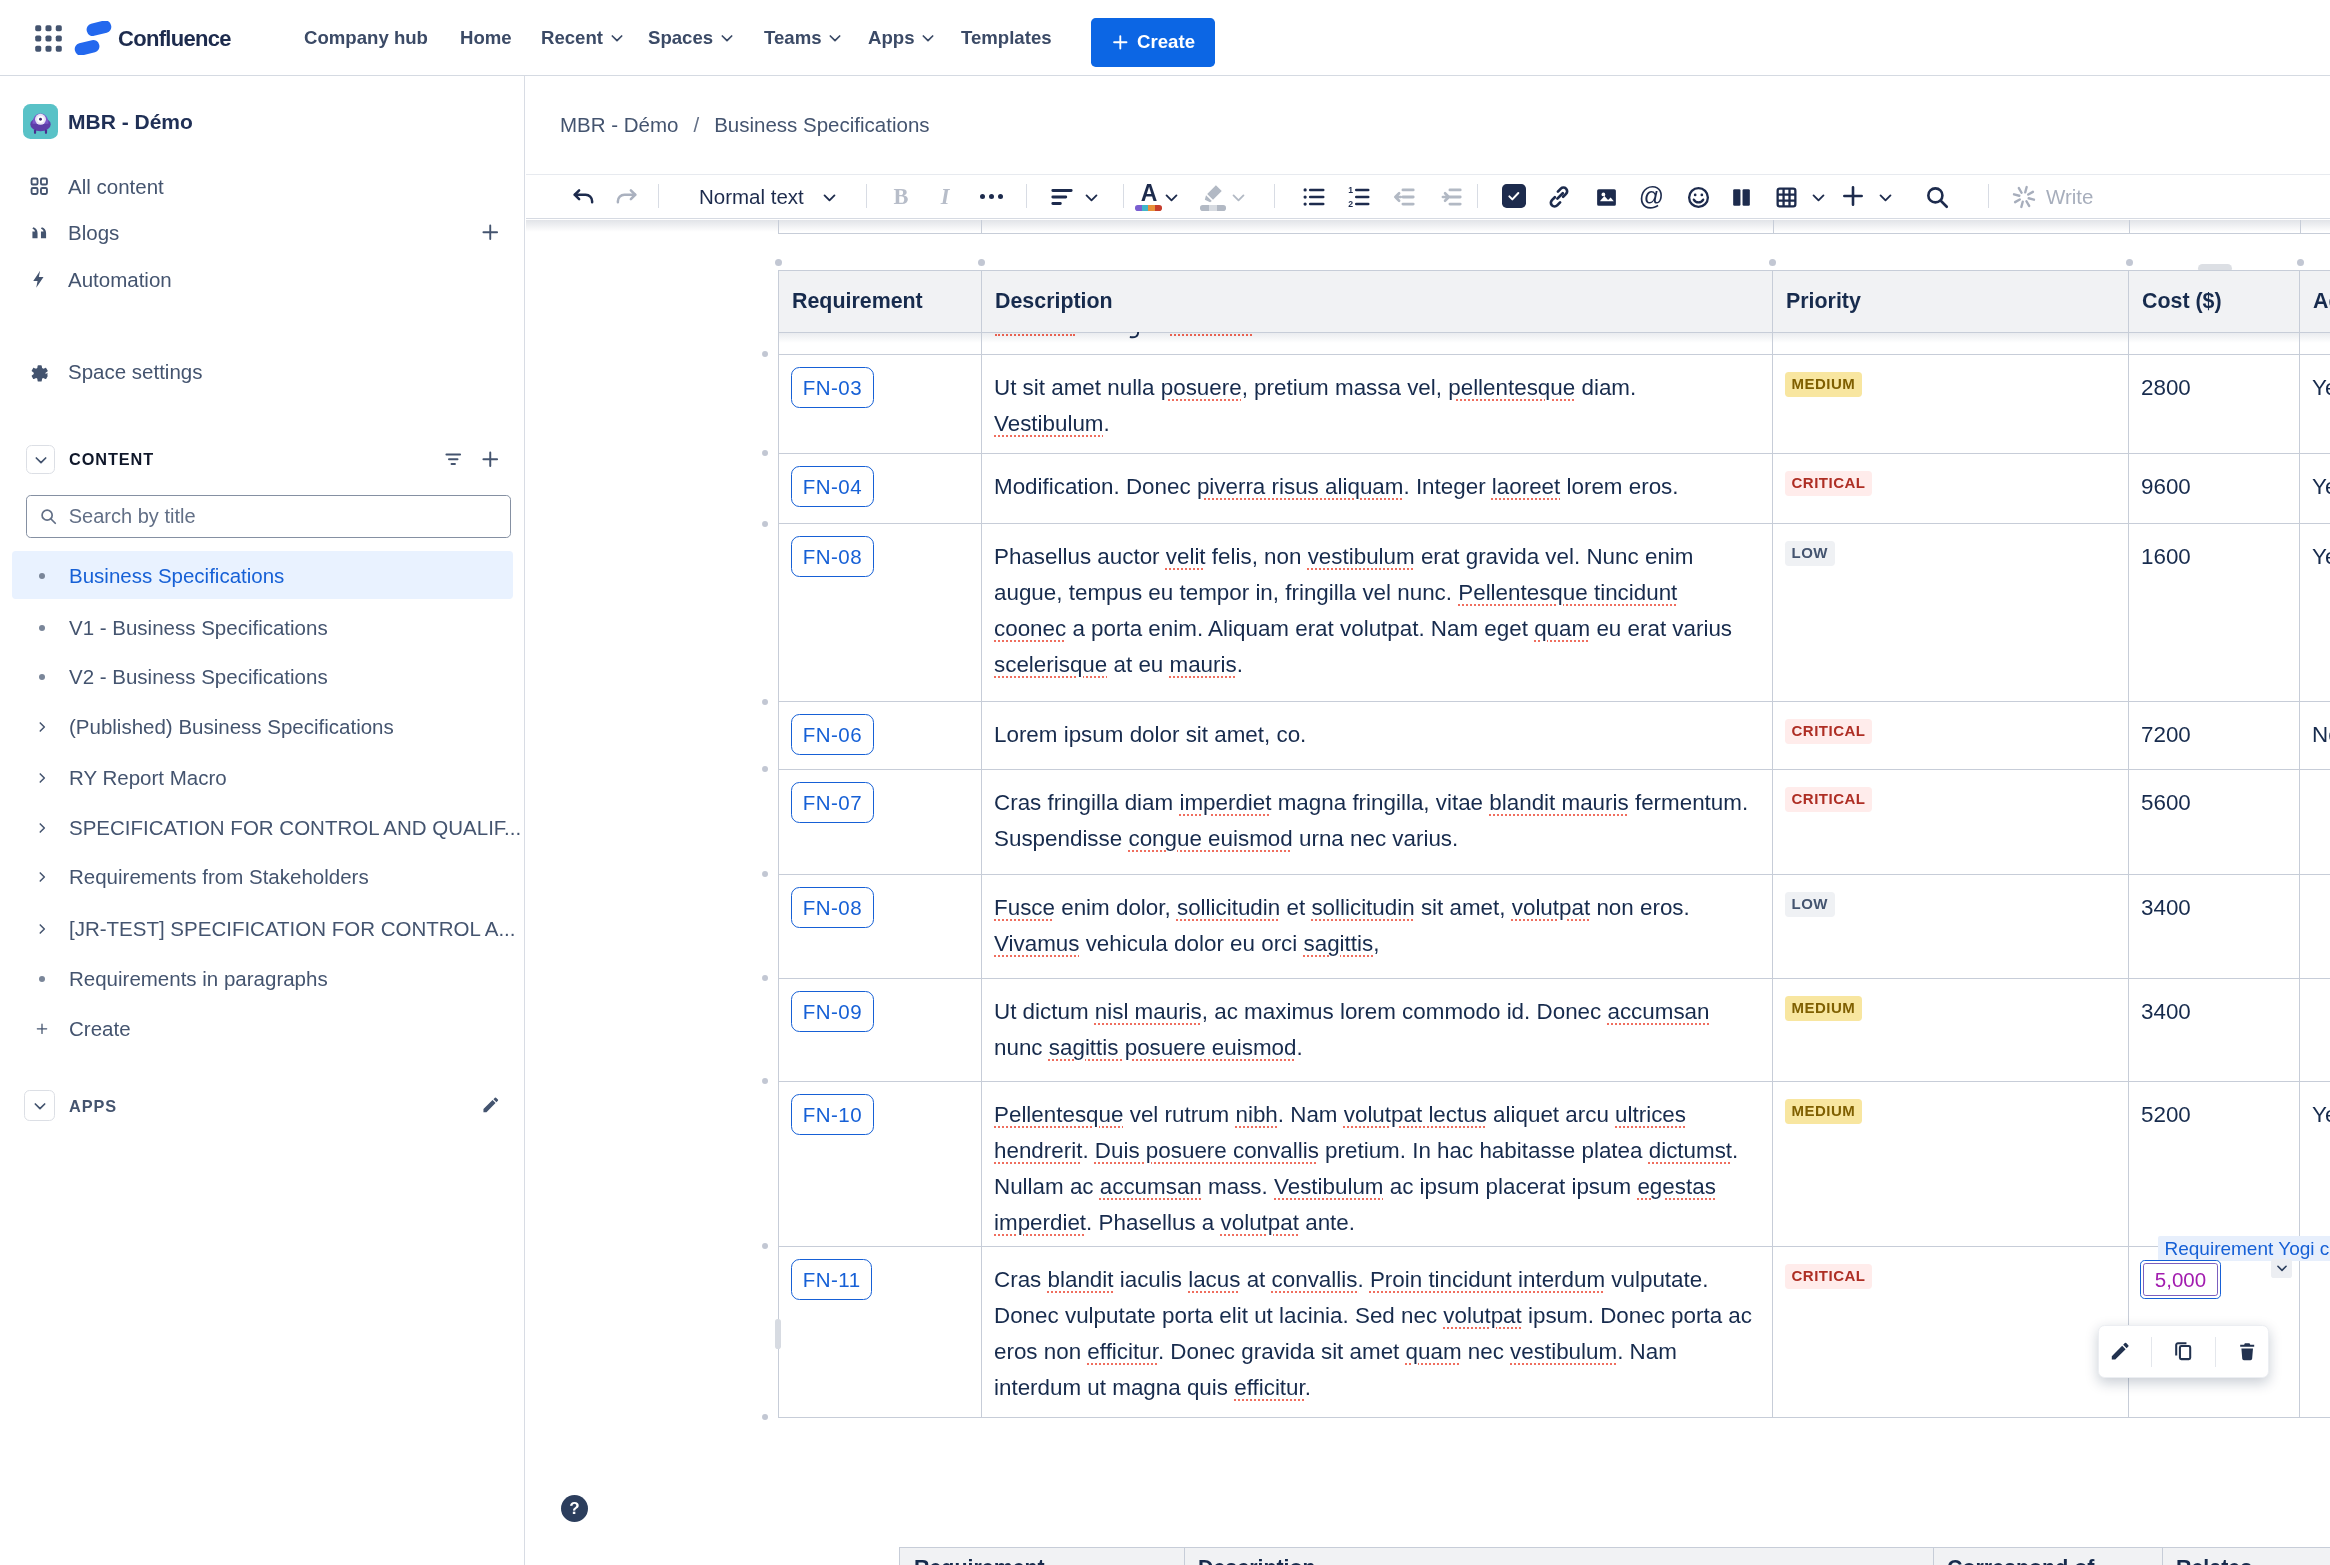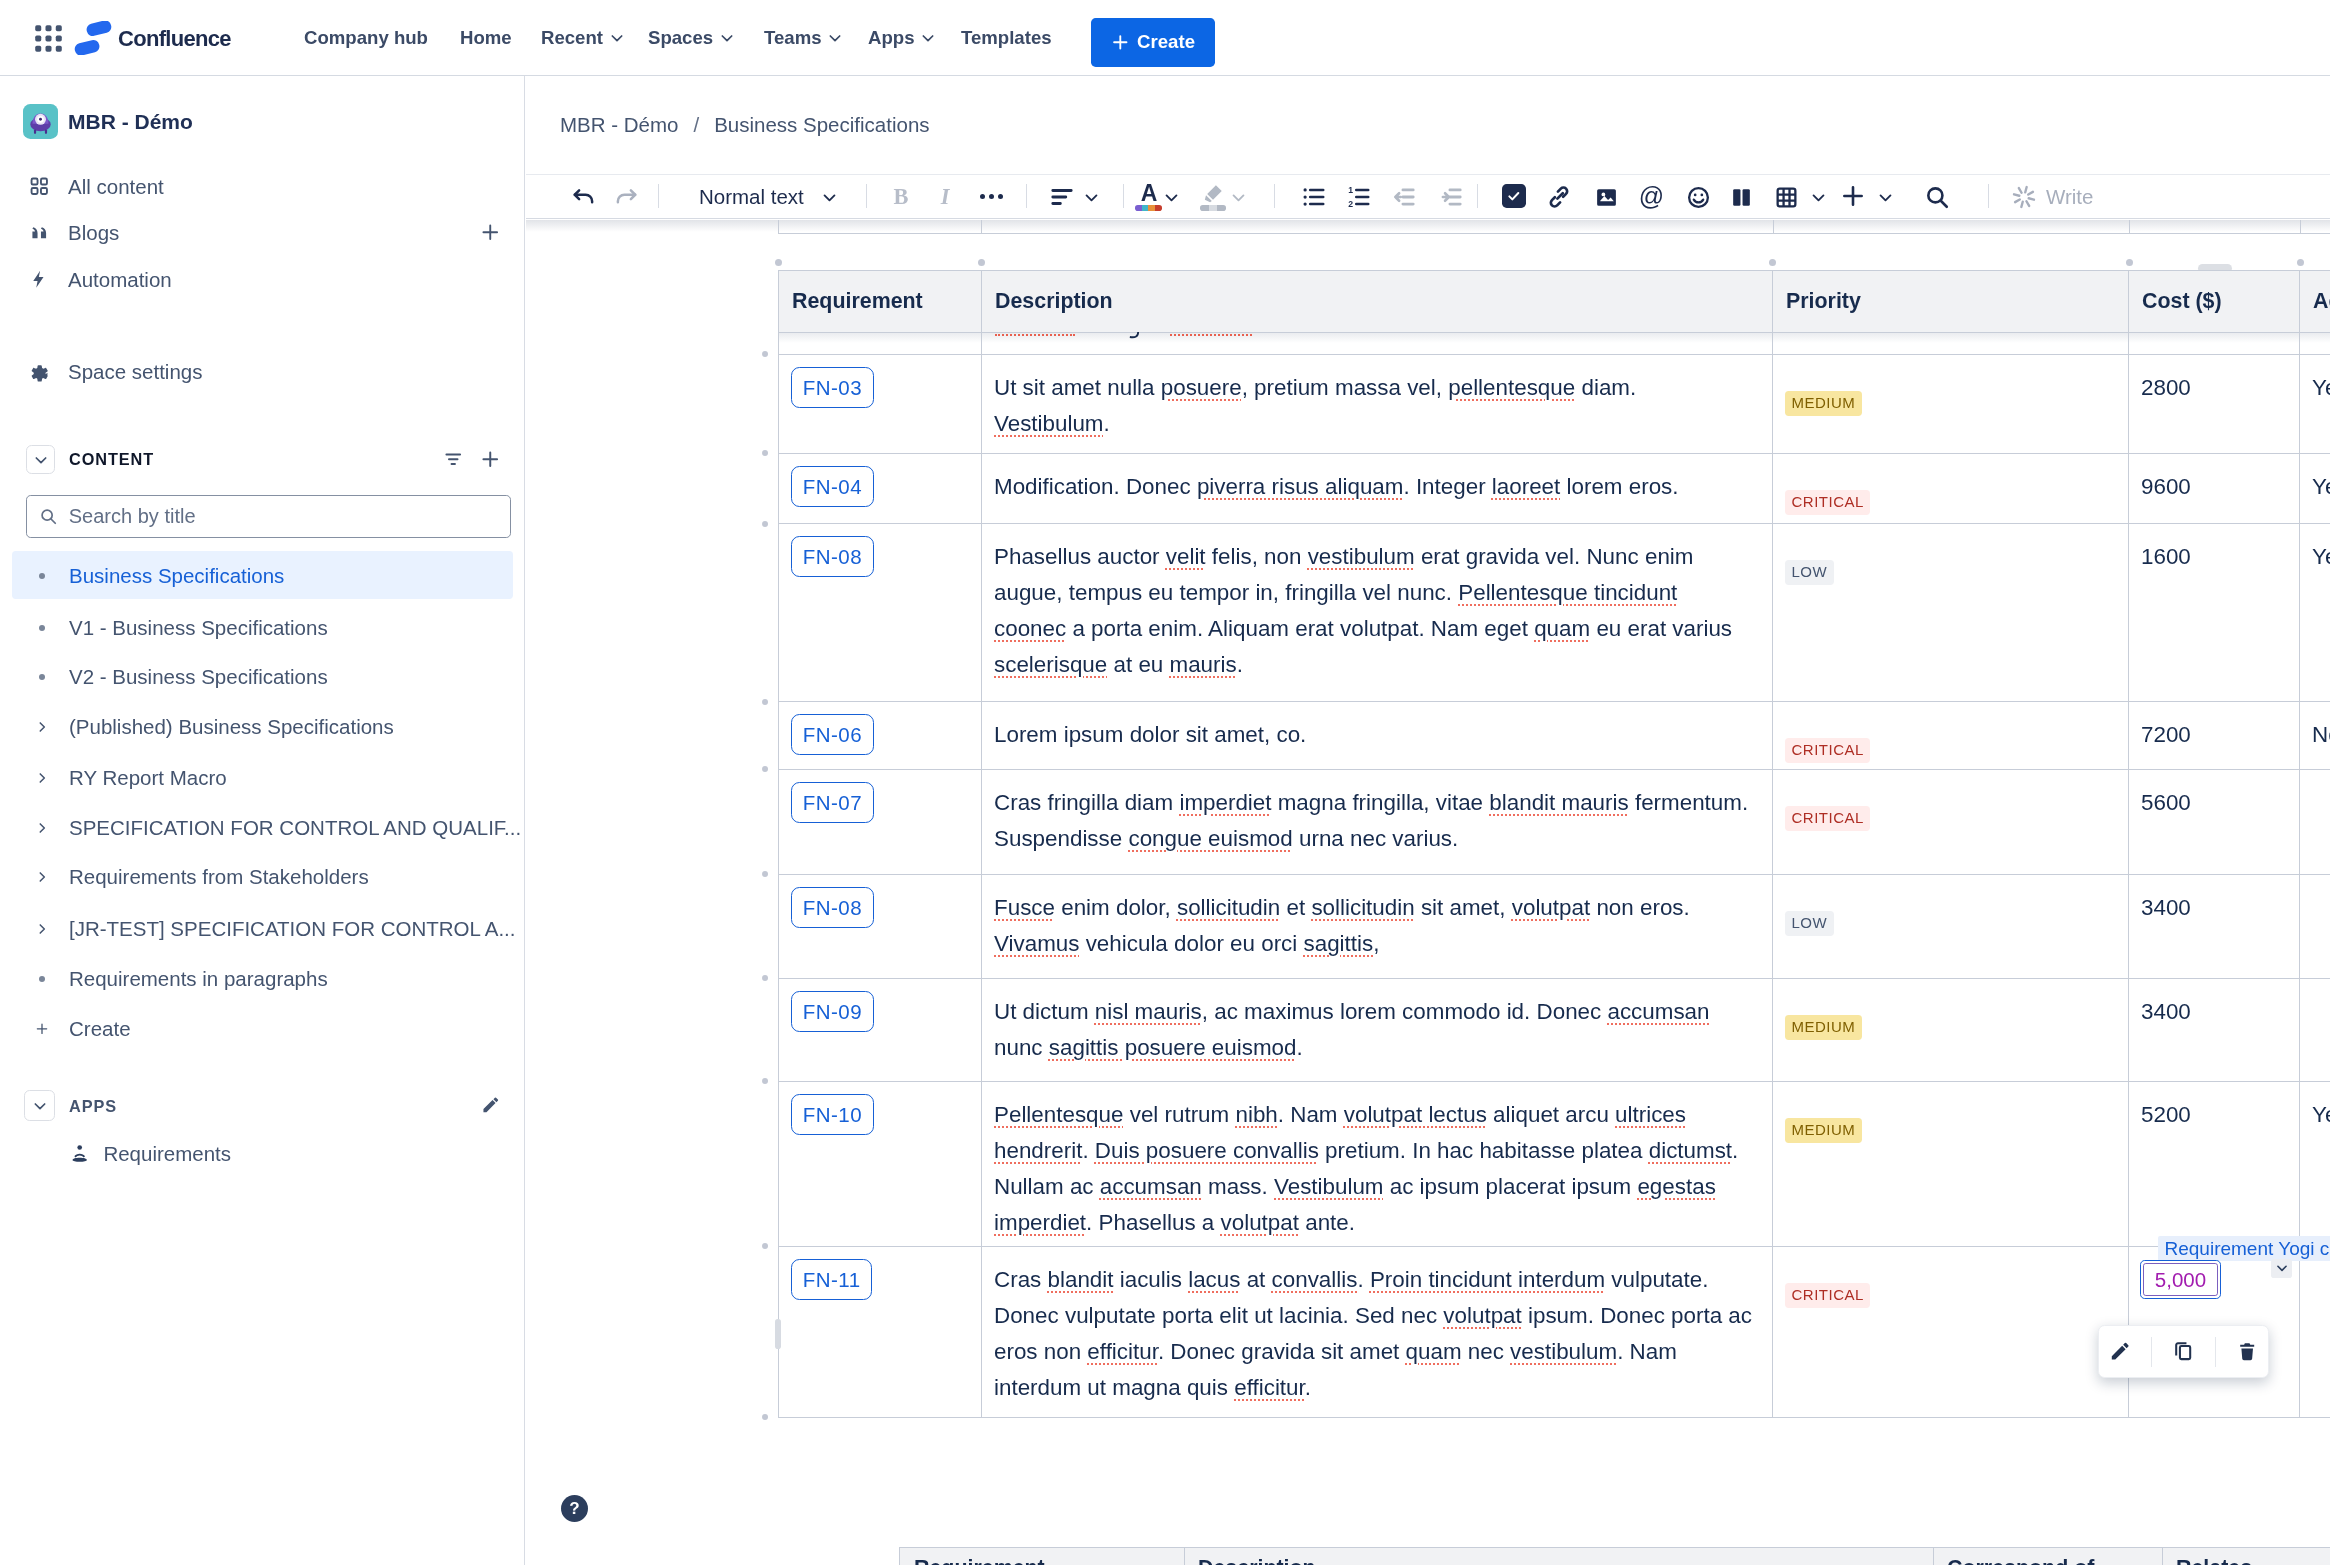--- a/index.html
+++ b/index.html
@@ -28,21 +28,21 @@
 
 #content { position:absolute; left:526px; top:220px; width:2457px; height:1345px; background:#fff; overflow:hidden; z-index:10; }
 
 table.main { border-collapse:collapse; table-layout:fixed; position:absolute; left:252px; top:50px; }
 table.main col.c1{width:203px} table.main col.c2{width:791px} table.main col.c3{width:356px}
 table.main col.c4{width:171px} table.main col.c5{width:227px}
 table.main th, table.main td { border:0.9px solid #c7cdd8; vertical-align:top; text-align:left; }
 table.main th { background:#f1f2f4; font-size:21.4px; font-weight:700; color:#172b4d; padding:0 0 0 13px; vertical-align:middle; }
 table.main td { font-size:22.4px; color:#172b4d; line-height:36px; padding:14.4px 11.2px 0 12px; }
 .fnchip { display:inline-block; margin-top:-2.8px; border:1.4px solid #1660d6; border-radius:8.4px; color:#1660d6; font-size:20.5px; font-weight:500; line-height:39px; padding:0 10.7px; letter-spacing:0.5px; }
-.badge { display:inline-block; margin-top:21px; font-size:15px; font-weight:400; letter-spacing:0.5px; line-height:18.6px; padding:3.3px 6.5px; border-radius:3.7px; }
+.badge { display:inline-block; margin-top:2px; font-size:15px; font-weight:700; letter-spacing:0.5px; line-height:18.6px; padding:3.3px 6.5px; border-radius:3.7px; }
 .badge.med { background:#f8e6a0; color:#7f5f01; }
 .badge.crit { background:#ffeceb; color:#ae2e24; }
 .badge.low { background:#eff1f4; color:#44546f; }
 .sp { text-decoration:underline; text-decoration-style:dotted; text-decoration-color:#ef6e5e; text-decoration-thickness:2.3px; text-underline-offset:5.1px; }
 .ln { white-space:nowrap; }
 .badge { display:block; width:fit-content; }
 .cdot { position:absolute; top:39px; width:7px; height:7px; border-radius:50%; background:#c2c7d3; }
 .rdot { position:absolute; left:236px; width:6px; height:6px; border-radius:50%; background:#c2c7d3; }
 </style>
 </head>
@@ -218,26 +218,20 @@
       </div>
     <div class="abs" style="left:24px;top:1014px;width:31px;height:31px;border:0.9px solid #dcdfe5;border-radius:5.6px;display:flex;align-items:center;justify-content:center">
         <svg width="16" height="16" viewBox="0 0 24 24" fill="none" stroke="#44546f" stroke-width="2.6" stroke-linecap="round" stroke-linejoin="round">
           <path d="M5 9l7 7 7-7"></path>
         </svg>
       </div>
     <div class="abs" style="left:69px;top:1021px;font-size:16.3px;font-weight:700;letter-spacing:0.9px;color:#44546f">APPS</div>
     <svg class="abs" style="left:481px;top:1019px" width="19.6" height="19.6" viewBox="0 0 24 24" fill="#44546f">
         <path d="M3 17.3V21h3.7L17.8 9.9l-3.7-3.7zM20.7 7a1 1 0 0 0 0-1.4l-2.3-2.3a1 1 0 0 0-1.4 0l-1.8 1.8 3.7 3.7z"></path>
       </svg>
-    <div class="abs" style="left:69px;top:1057px;width:456px;height:42px;display:flex;align-items:center;font-size:20.5px;color:#44546f">
-      <svg style="margin-right:13px" width="21.4" height="21.4" viewBox="0 0 24 24" fill="#2c3e5d">
-          <circle cx="12" cy="5" r="2.6"></circle>
-          <path d="M6 15c2-4 10-4 12 0l-1.5 1.2c-2-3-7-3-9 0z"></path>
-          <path d="M4 19c0-1.4 3.6-2.4 8-2.4s8 1 8 2.4-3.6 2-8 2-8-.6-8-2z"></path>
-        </svg>Requirements</div>
   </div>
   <div id="crumbbar">
     <div class="abs" style="left:34px;top:0;height:98px;display:flex;align-items:center;font-size:20.5px;color:#44546f;gap:15px">
         <span>MBR - Démo</span>
         <span style="color:#626f86">/</span>
         <span>Business Specifications</span>
       </div>
 
   </div>
   <div id="toolbar">

